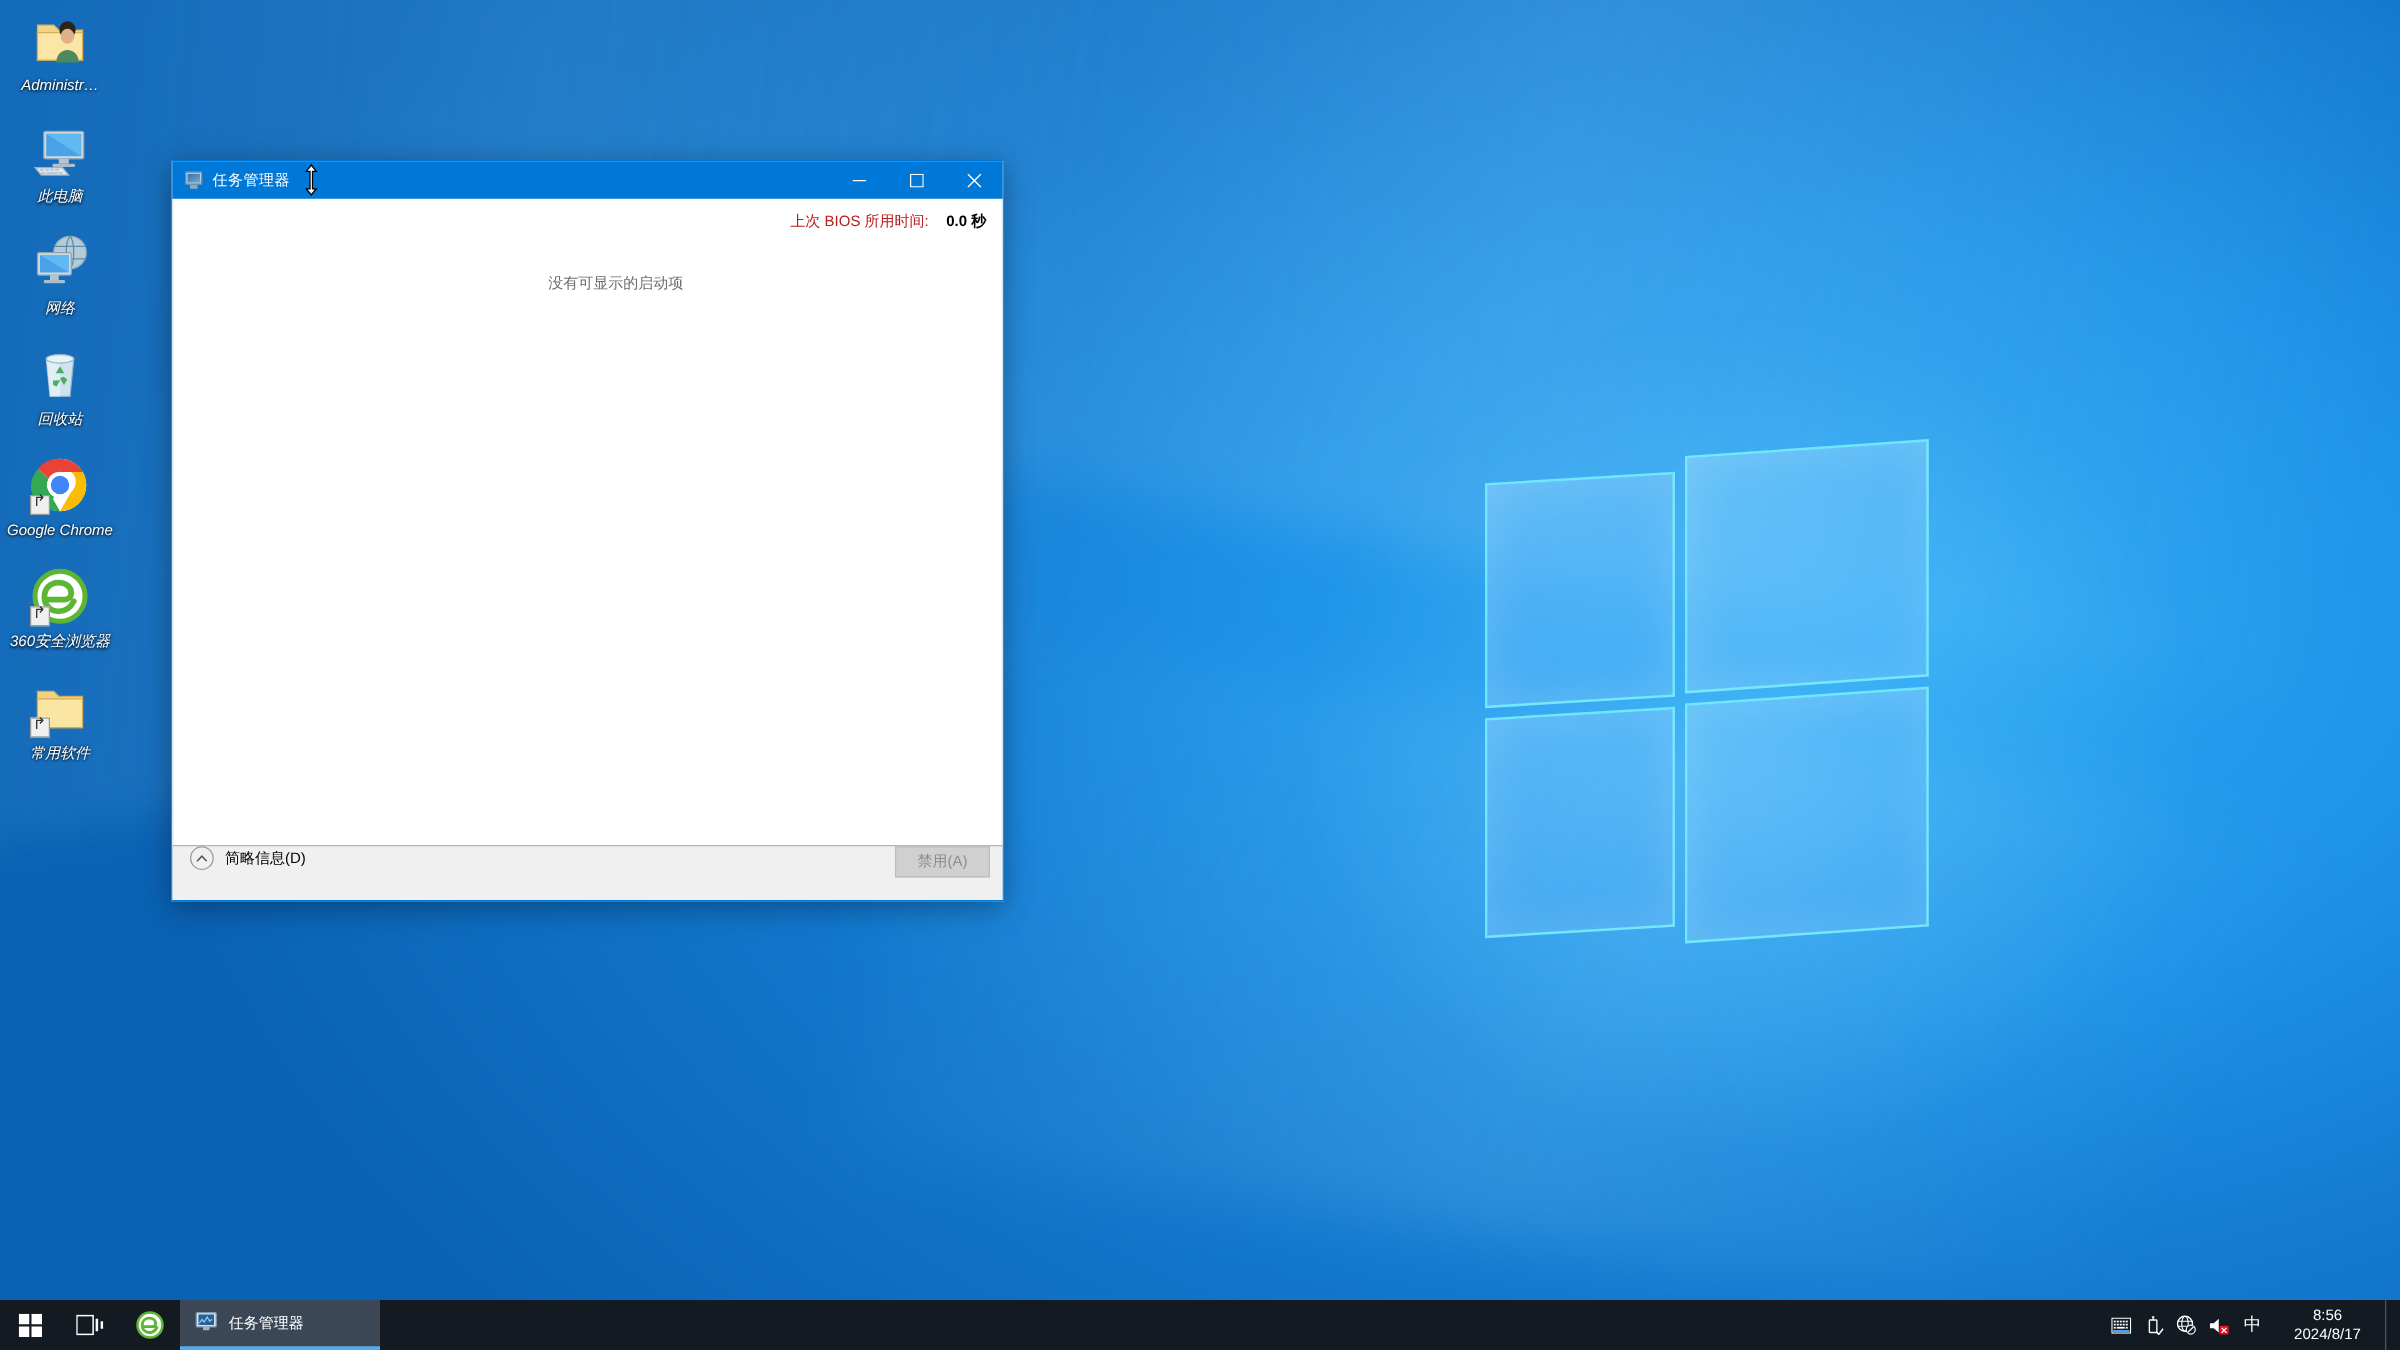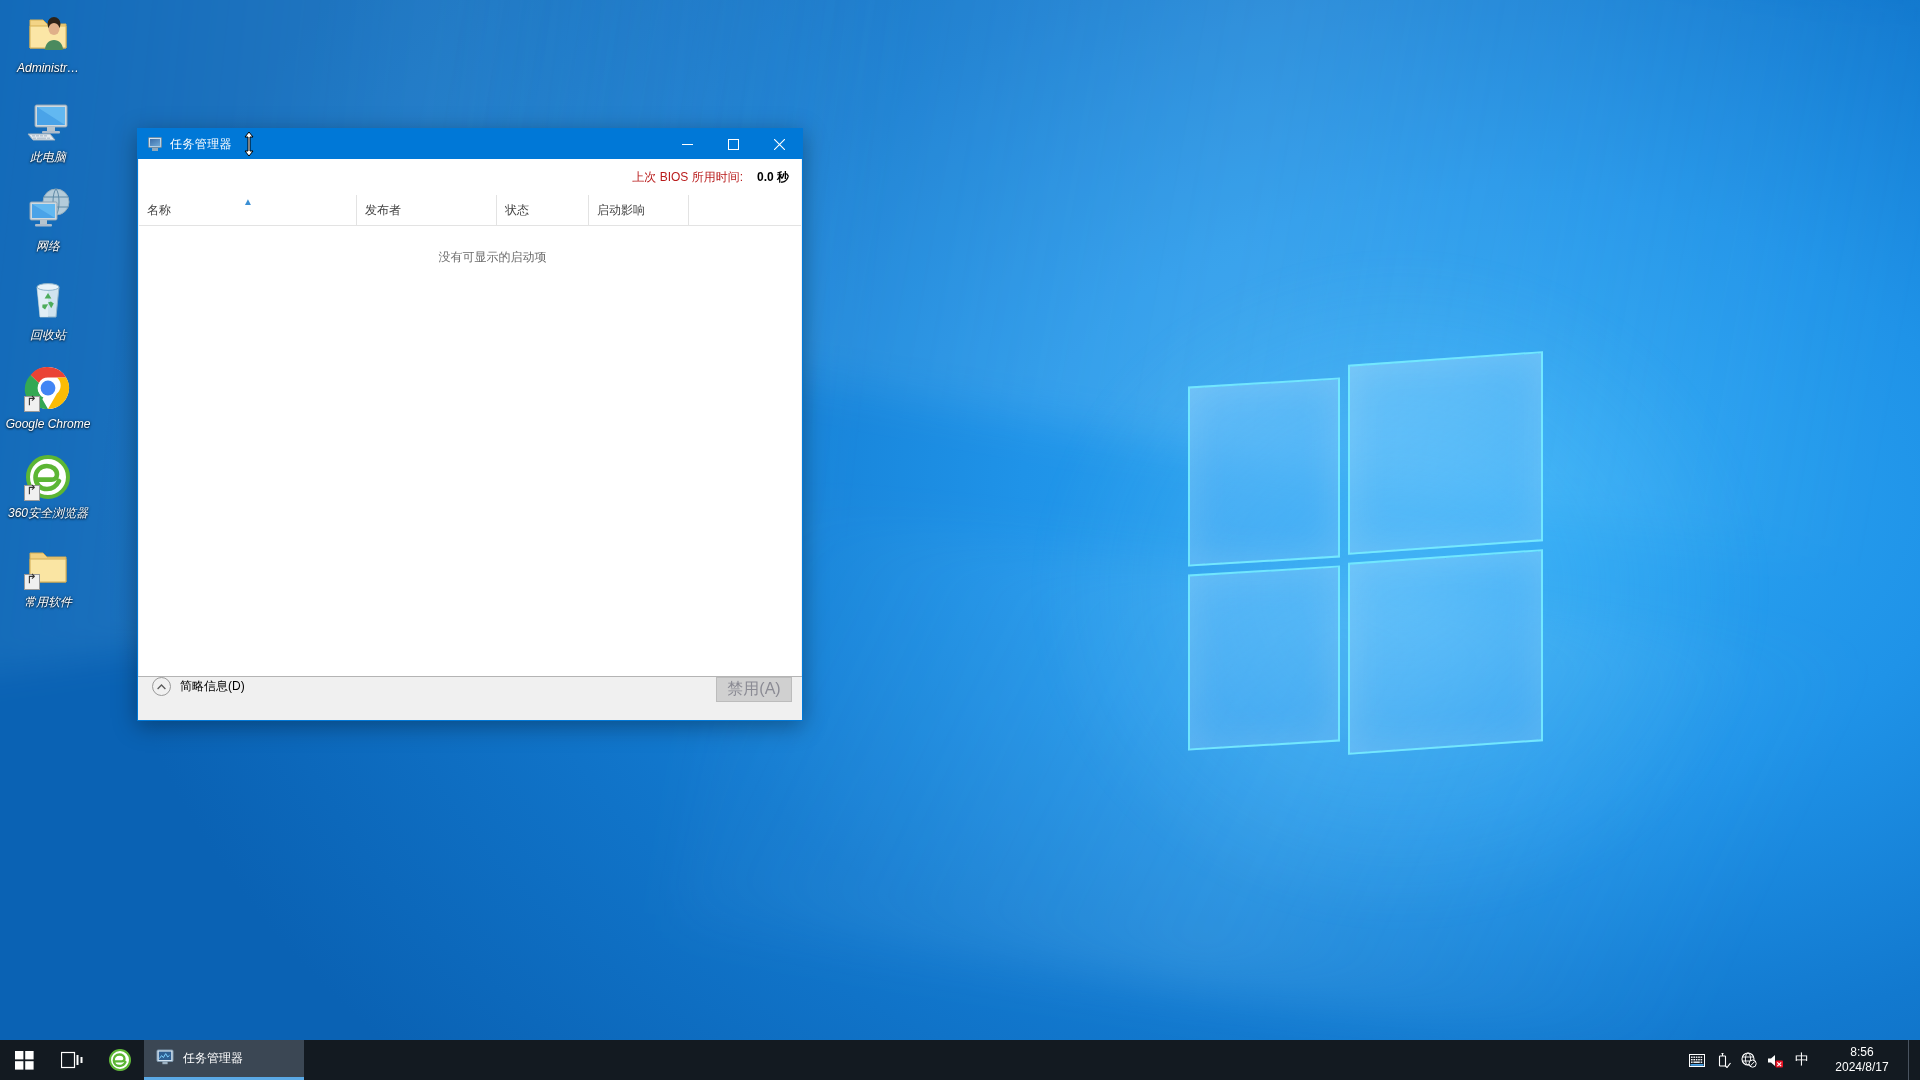--- a/index.html
+++ b/index.html
@@ -199,21 +199,21 @@
   #fewer-details { display: flex; align-items: center; cursor: default; }
   #chevron-circle {
     width: 19px; height: 19px; border: 1px solid #9a9a9a; border-radius: 50%;
     display: flex; align-items: center; justify-content: center;
     margin-right: 9px; background: #f0f0f0;
   }
   #fewer-label { font-size: 12px; color: #000; }
   #disable-btn {
     margin-left: auto; width: 76px; height: 25px;
     background: #d0d0d0; border: 1px solid #bcbcbc; color: #8b8b94;
-    font-size: 16px; font-family: inherit; cursor: default;
+    font-size: 12px; font-family: inherit; cursor: default;
     display: flex; align-items: center; justify-content: center;
   }
 
   
   #taskbar {
     position: absolute; left: 0; bottom: 0; width: 1920px; height: 40px;
     background: #131a21; display: flex; align-items: center;
     color: #fff; font-size: 12px;
   }
   #start-btn {
@@ -419,36 +419,20 @@
 
 
 
     <div id="tm-body">
 
       <div id="bios-row">
         <span id="bios-label">上次 BIOS 所用时间:</span>
         <span id="bios-value">0.0 秒</span>
       </div>
 
-      <div id="col-header">
-        <div class="col" id="col-name">
-          <span>名称</span>
-          <span id="sort-caret">▲</span>
-        </div>
-        <div class="col" id="col-pub">
-          <span>发布者</span>
-        </div>
-        <div class="col" id="col-state">
-          <span>状态</span>
-        </div>
-        <div class="col" id="col-imp">
-          <span>启动影响</span>
-        </div>
-        <div class="col" id="col-rest"></div>
-      </div>
 
       <div id="list-area">
         <div id="empty-msg">没有可显示的启动项</div>
       </div>
 
     </div>
 
     <div id="tm-footer">
       <div id="fewer-details">
         <span id="chevron-circle">

